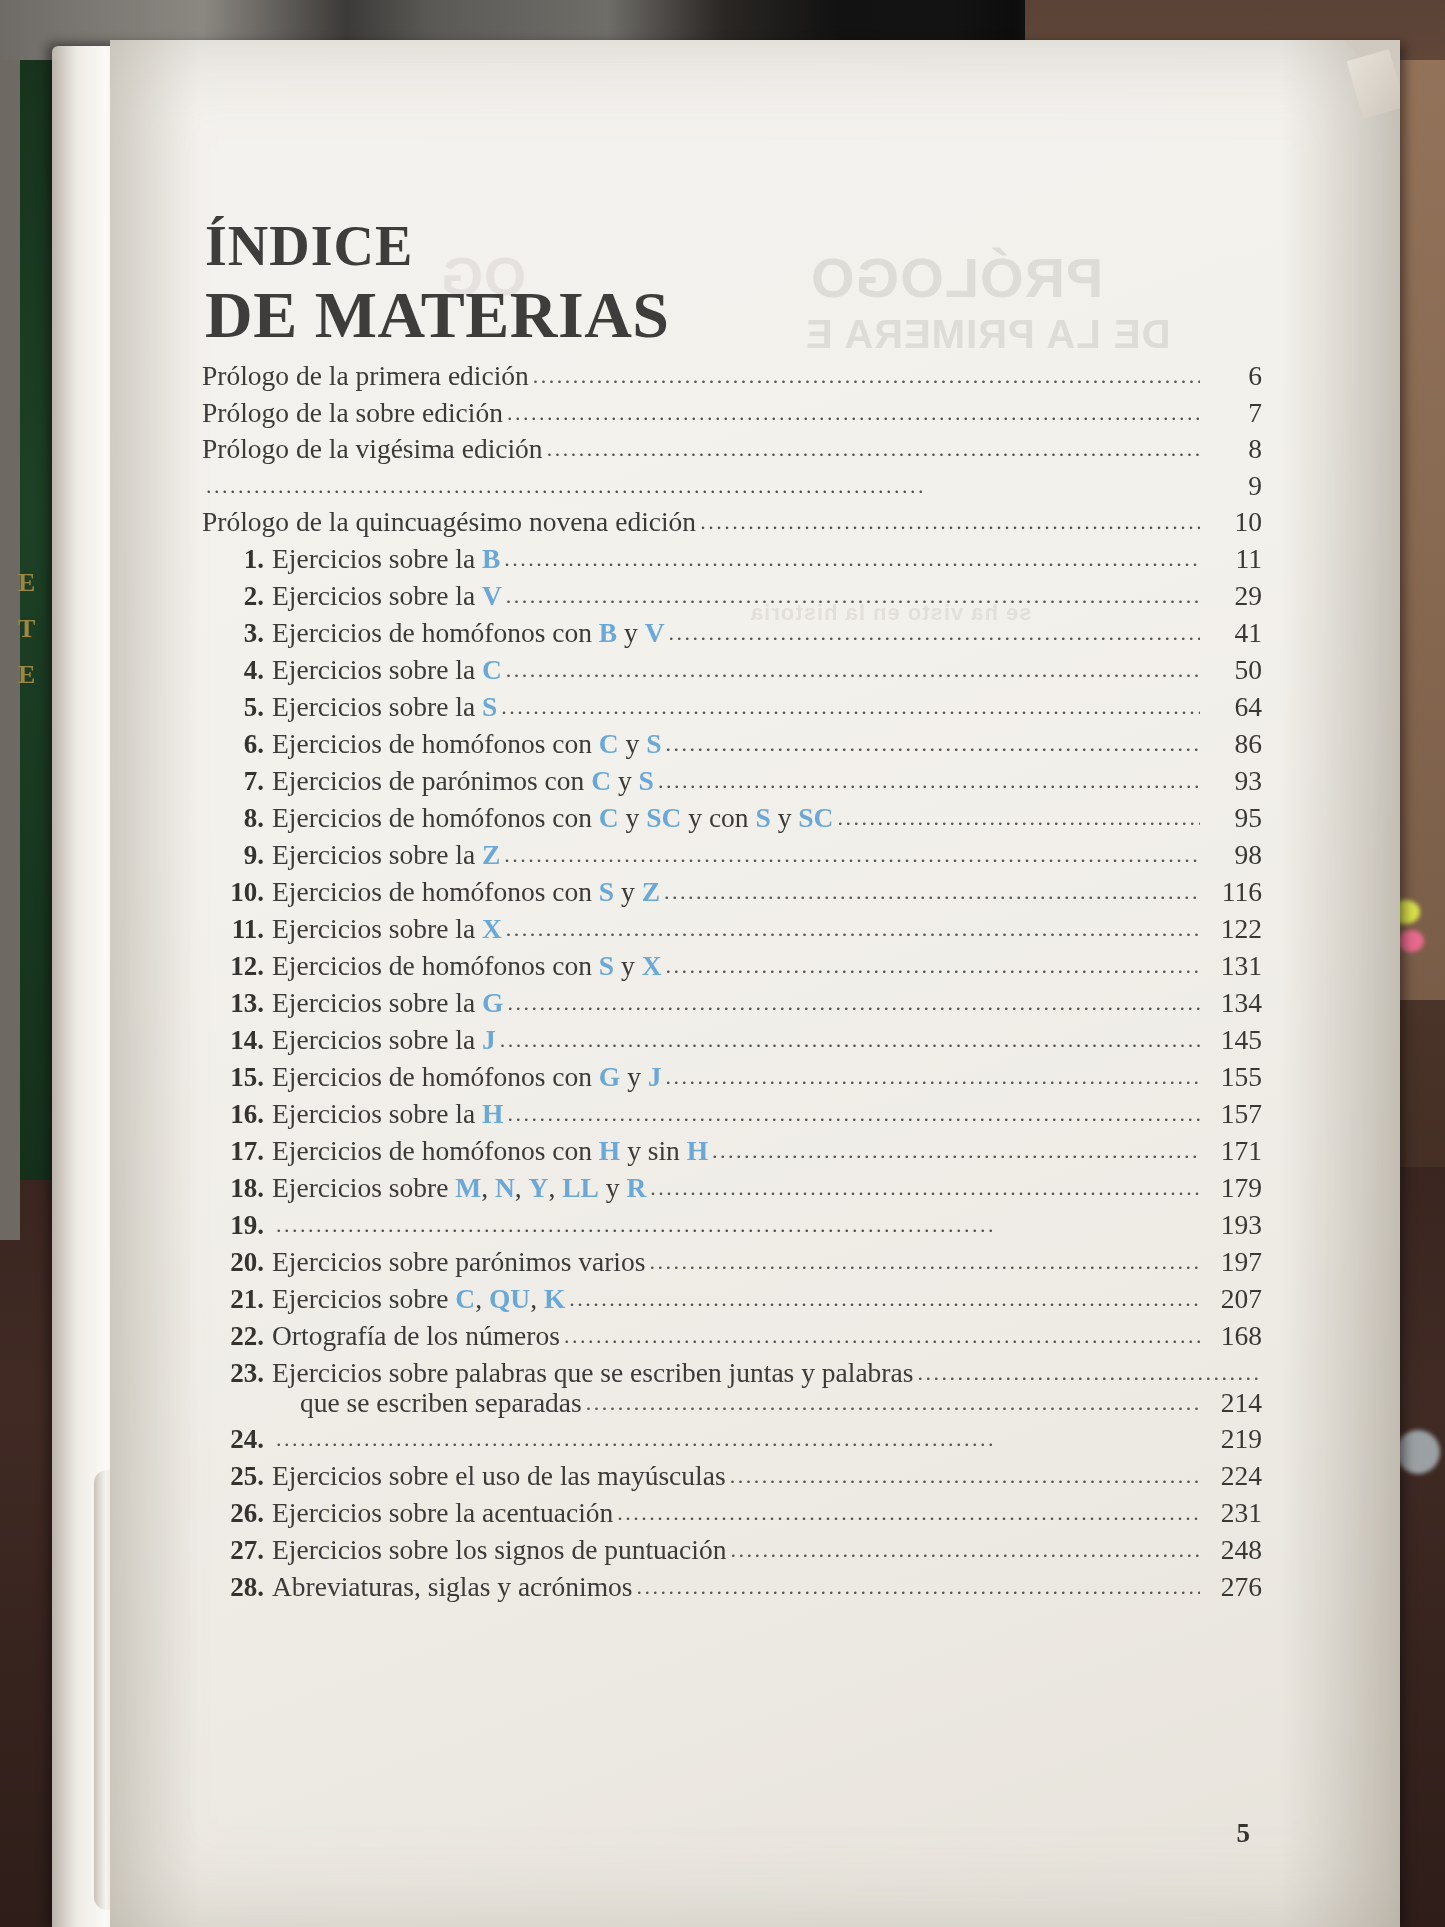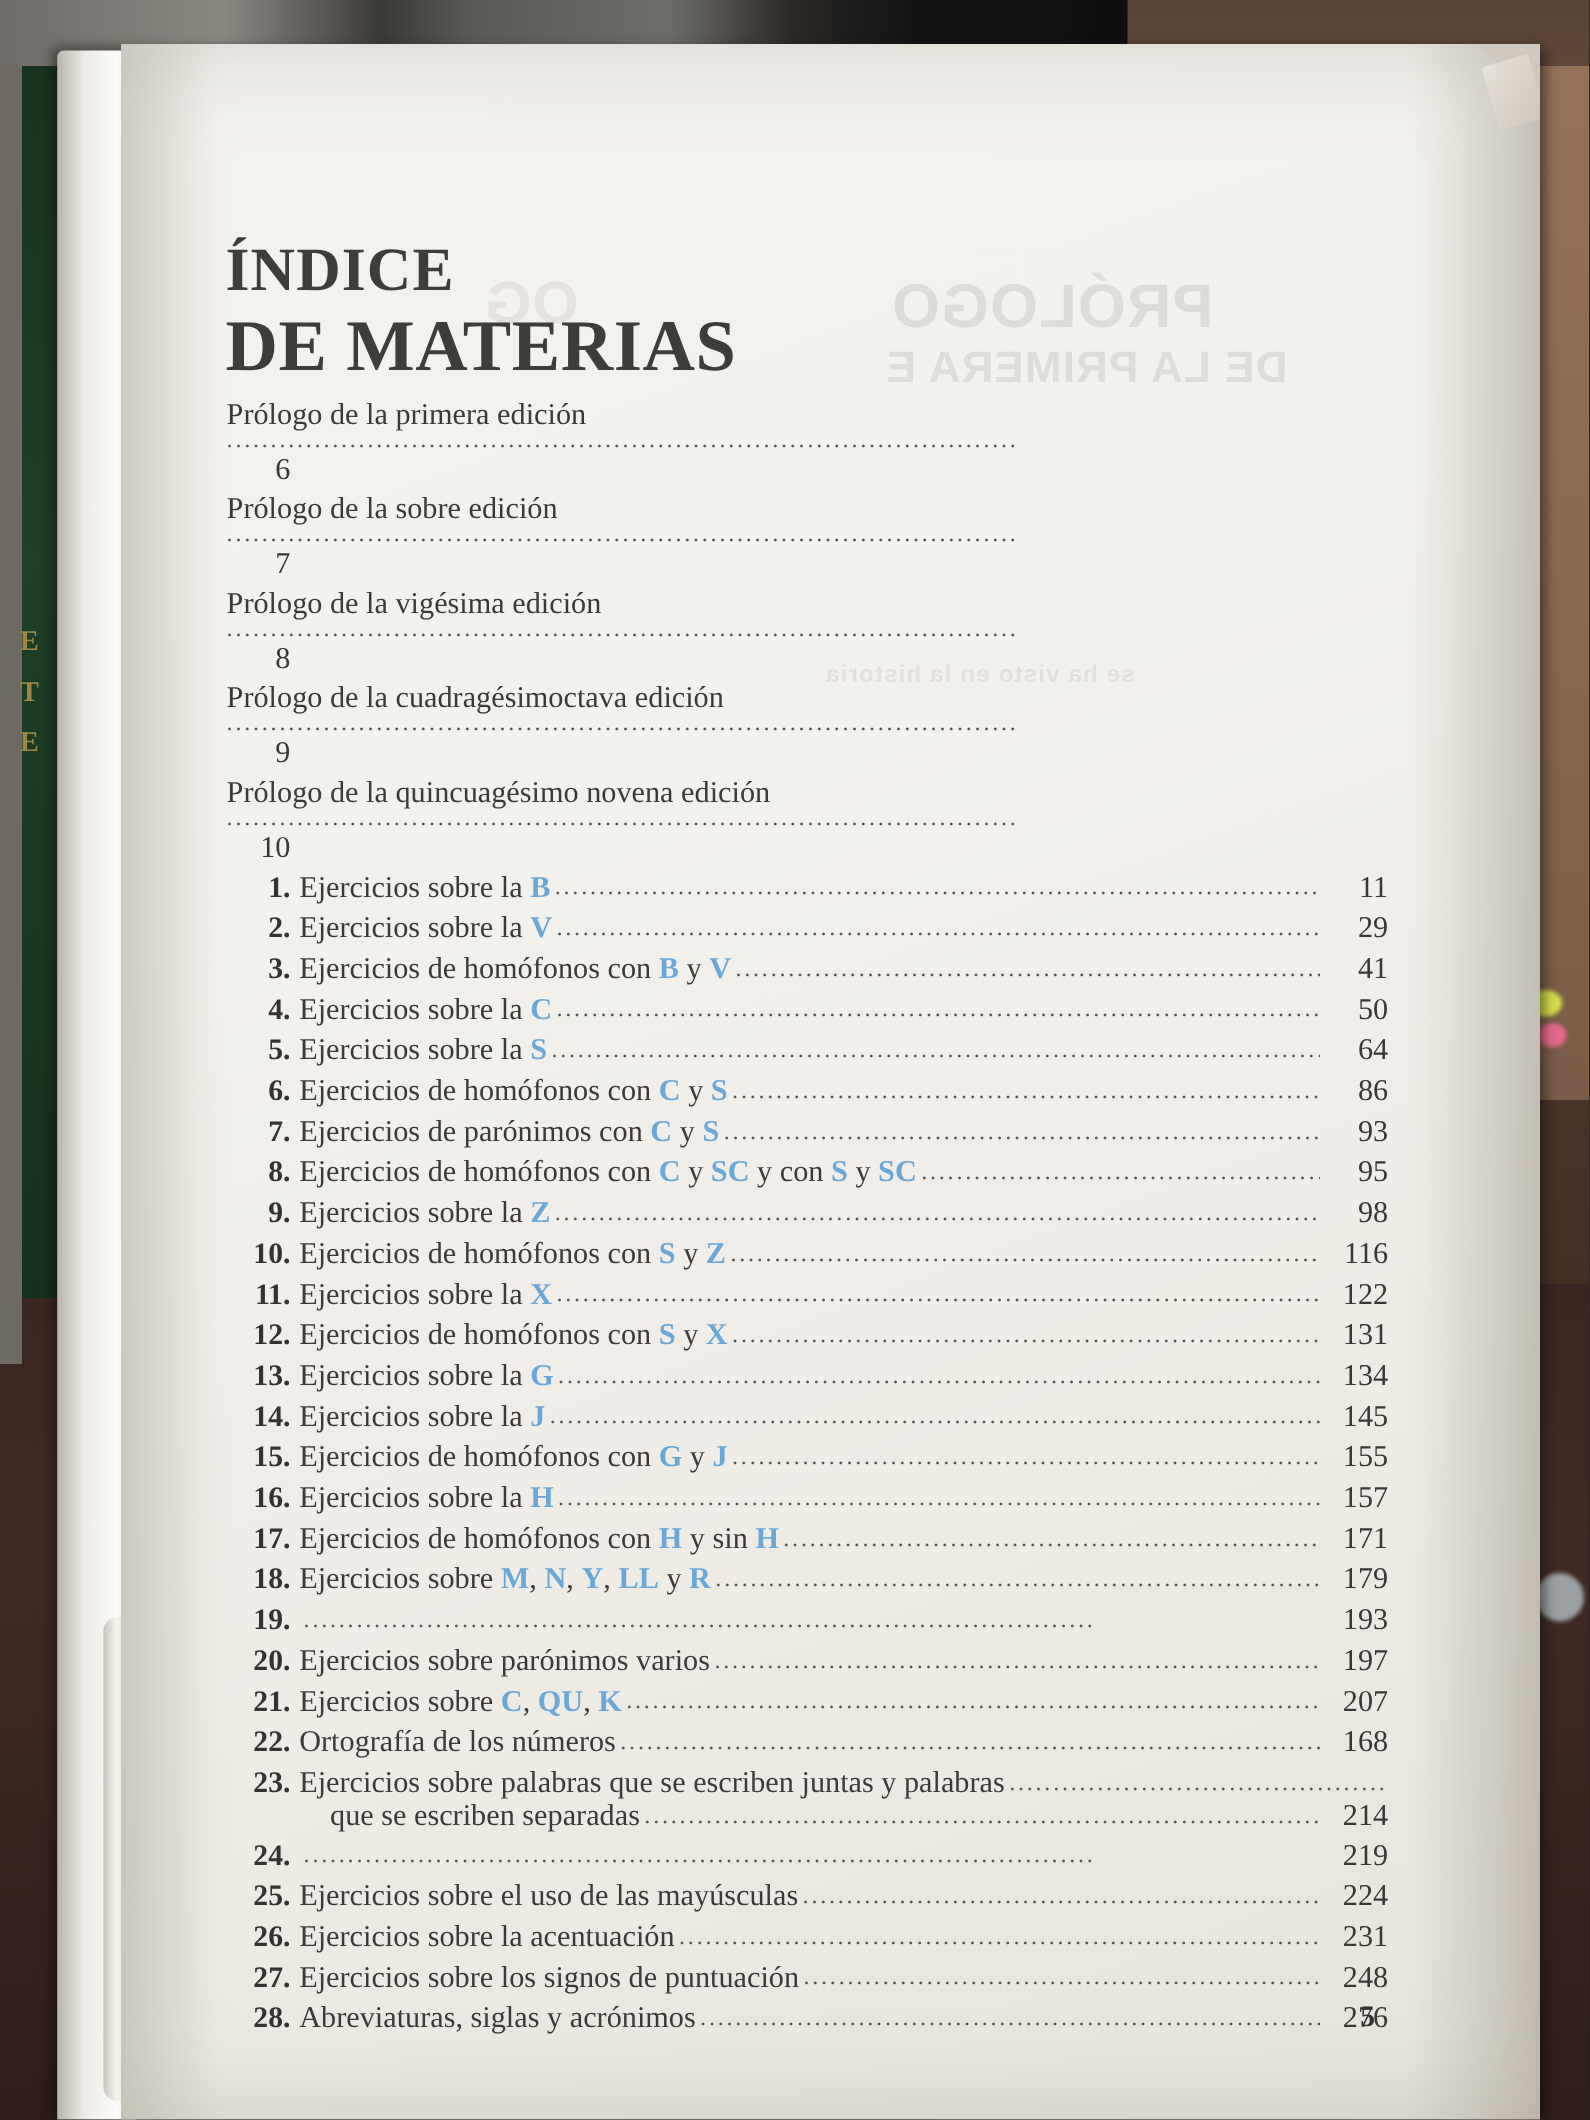--- a/index.html
+++ b/index.html
@@ -204,21 +204,21 @@
     text-align: right;
     min-width: 58px;
     color: #3a3835;
   }
   .ltr {
     color: #6aa8d8;
     font-weight: bold;
     font-family: "Liberation Serif", serif;
   }
   .prologue .label { padding-left: 0; }
-  .prologue { margin-bottom: 1px; flex-direction: column; }
+  .prologue { margin-bottom: 1px; }
   .wrap-second {
     display: flex;
     align-items: baseline;
     font-size: 27.5px;
     color: #3c3a38;
     white-space: nowrap;
     padding-left: 98px;
   }
   .folio {
     position: absolute;
@@ -278,21 +278,20 @@
             <span class="label">Prólogo de la sobre edición</span>
             <span class="dots">..........................................................................................</span>
             <span class="pg">7</span>
           </div>
           <div class="row prologue" style="margin-bottom: 9px;">
             <span class="label">Prólogo de la vigésima edición</span>
             <span class="dots">..........................................................................................</span>
             <span class="pg">8</span>
           </div>
           <div class="row prologue" style="margin-bottom: 9px;">
-            <span class="label">Prólogo de la cuadragésimoctava edición</span>
             <span class="dots">..........................................................................................</span>
             <span class="pg">9</span>
           </div>
           <div class="row prologue" style="margin-bottom: 9px;">
             <span class="label">Prólogo de la quincuagésimo novena edición</span>
             <span class="dots">..........................................................................................</span>
             <span class="pg">10</span>
           </div>
           <div style="margin-bottom: 9px;">
             <div class="row">

